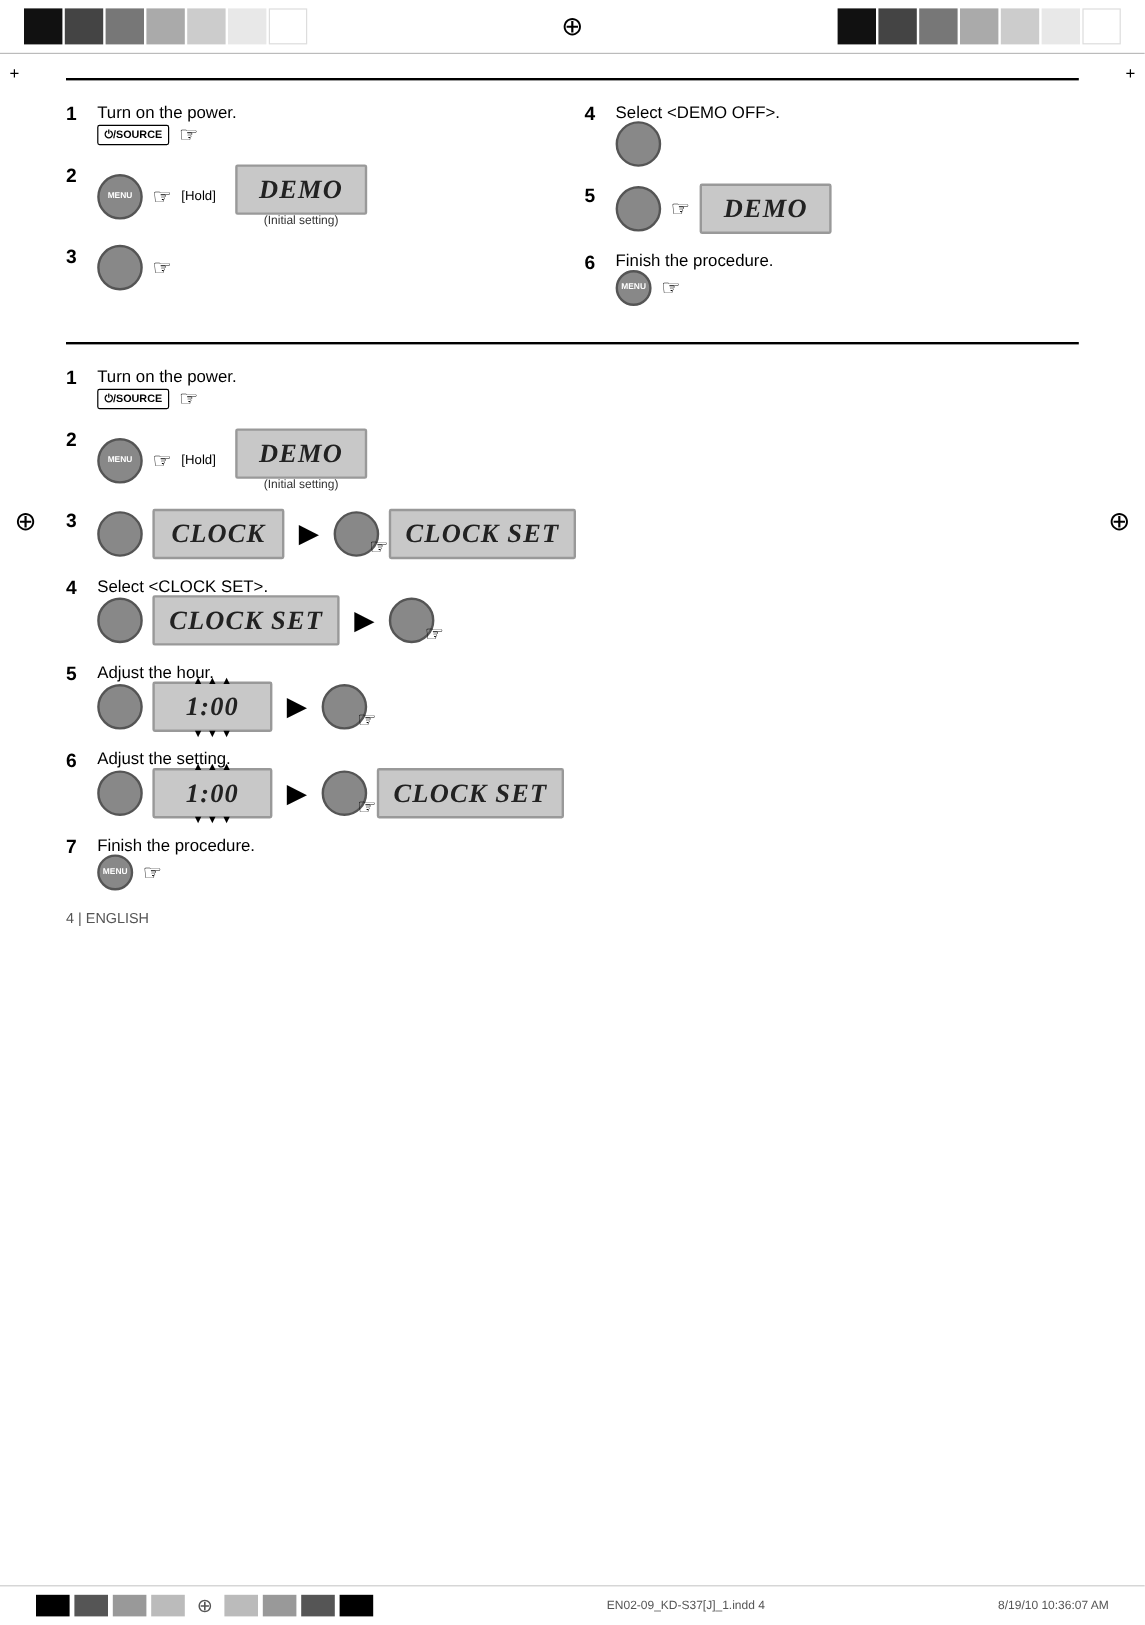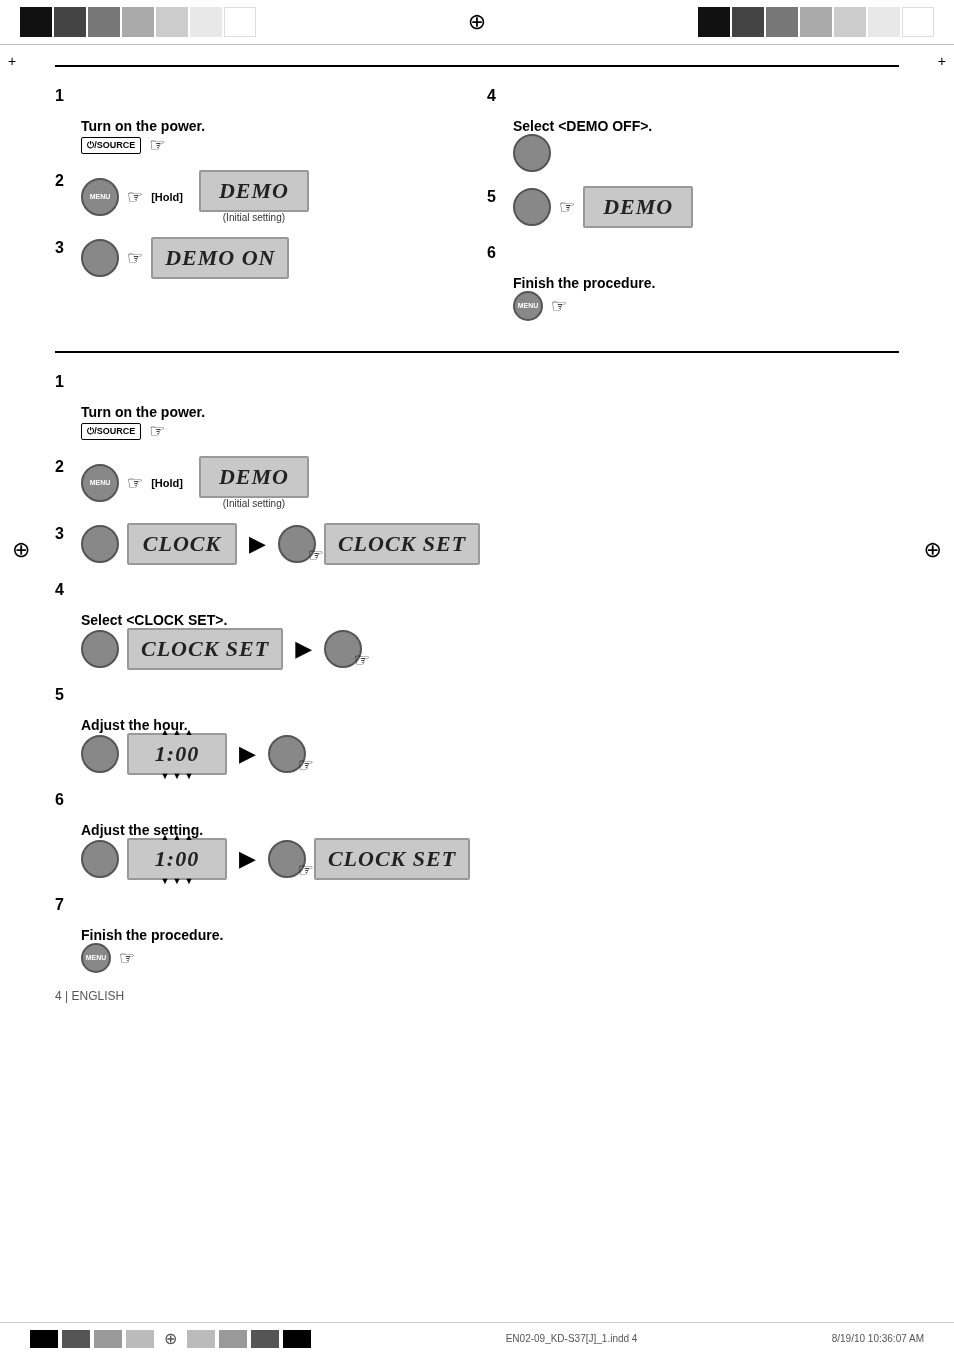--- a/index.html
+++ b/index.html
@@ -37,22 +37,21 @@
       gap: 8px;
     }
     .step-num {
       font-size: 16px;
       font-weight: bold;
       min-width: 18px;
       margin-top: 2px;
     }
     .step-label {
       font-size: 14px;
-      font-weight: bold;
-      margin-top: 33px;
+      font-weight: normal;
     }
 
     
     .two-col {
       display: flex;
       gap: 0;
     }
     .col-left { flex: 1; }
     .col-right { flex: 1; padding-left: 20px; }
 
@@ -134,21 +133,20 @@
     .arrow {
       font-size: 22px;
       color: #000;
       margin: 0 4px;
     }
 
     
     .hold-label {
       font-size: 11px;
       color: #000;
-      font-weight: bold;
     }
 
     
     .corner-mark {
       position: absolute;
       font-size: 14px;
       color: #000;
     }
     .corner-tl { top: 8px; left: 8px; }
     .corner-tr { top: 8px; right: 8px; }
@@ -291,23 +289,20 @@
             </div>
           </div>
         </div>
 
         <div class="step">
           <span class="step-num">3</span>
           <div class="inline-row">
             <div class="knob">
             </div>
             <span style="font-size:18px;">☞</span>
-            <div class="display-box">
-              <span class="display-text">DEMO ON</span>
-            </div>
           </div>
         </div>
       </div>
 
       <div class="col-right">
 
         <div class="step">
           <span class="step-num">4</span>
           <div>
             <div class="step-label">Select &lt;DEMO OFF&gt;.</div>

